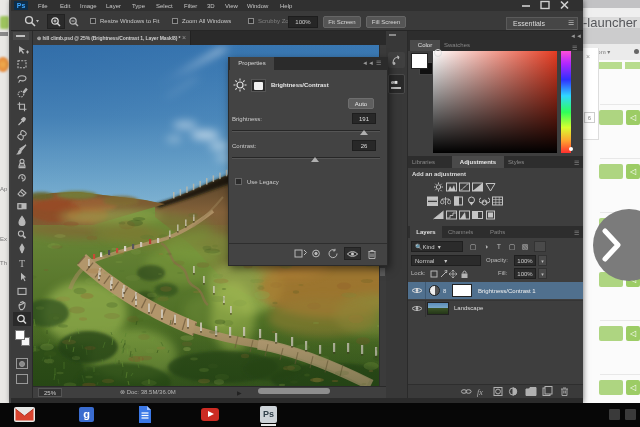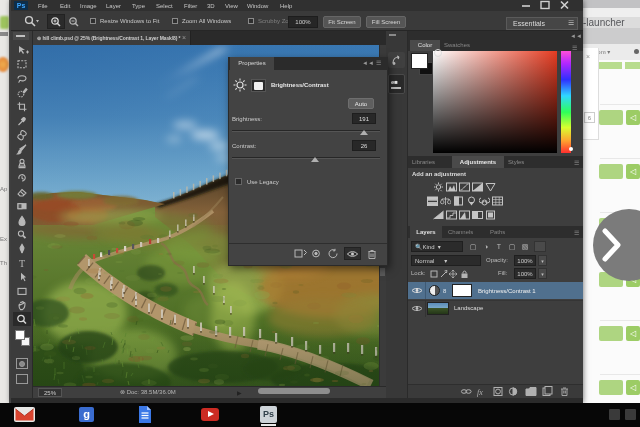--- a/index.html
+++ b/index.html
@@ -11,21 +11,21 @@
 <div style="position:absolute;left:0;top:16px;width:9px;height:13px;background:#9ec45e;border-radius:2px;filter:blur(1px);"></div>
 <div style="position:absolute;left:0;top:32px;width:8px;height:4px;background:#8a8a8a;filter:blur(0.5px);"></div>
 <div style="position:absolute;left:-3px;top:57px;width:12px;height:15px;background:radial-gradient(circle,#f0b050,#e07830);border-radius:50%;filter:blur(1px);"></div>
 <div style="position:absolute;left:0;top:186px;width:11px;height:8px;color:#777;font-size:6px;overflow:hidden;">Ap</div>
 <div style="position:absolute;left:0;top:236px;width:11px;height:8px;color:#777;font-size:6px;overflow:hidden;">Ex</div>
 <div style="position:absolute;left:0;top:260px;width:11px;height:8px;color:#777;font-size:6px;overflow:hidden;">Th</div>
 <div style="position:absolute;left:9px;top:0;width:2px;height:403px;background:#555;"></div>
 <div style="position:absolute;left:583px;top:0;width:57px;height:403px;background:#fbfbfb;overflow:hidden;"></div>
 <div style="position:absolute;left:583px;top:0;width:57px;height:8px;background:#c2c2c4;"></div>
 <div style="position:absolute;left:583px;top:8px;width:57px;height:9px;background:#efefef;"></div>
-<div style="position:absolute;left:583px;top:17px;width:57px;height:11px;background:#dcdcdc;color:#55565a;font-size:10px;line-height:11px;">‑launcher</div>
+<div style="position:absolute;left:583px;top:17px;width:57px;height:11px;background:#dcdcdc;color:#55565a;font-size:13px;line-height:11px;">‑launcher</div>
 <div style="position:absolute;left:583px;top:28px;width:57px;height:16px;background:#cccccd;"></div>
 <div style="position:absolute;left:583px;top:44px;width:57px;height:16px;background:#ebebeb;color:#777;font-size:6px;line-height:16px;padding-left:5px;">st.com ▾</div>
 <div style="position:absolute;left:634px;top:49px;width:5px;height:5px;background:#666;border-radius:50%;"></div>
 <div style="position:absolute;left:598px;top:62px;width:24px;height:7px;background:#b8dc8e;"></div>
 <div style="position:absolute;left:625px;top:62px;width:15px;height:7px;background:#b8dc8e;"></div>
 <div style="position:absolute;left:583px;top:48px;width:16px;height:92px;background:#ffffff;border-right:1px solid #ddd;border-bottom:1px solid #ddd;"></div>
 <div style="position:absolute;left:586px;top:53px;width:8px;height:8px;color:#999;font-size:7px;">×</div>
 <div style="position:absolute;left:584px;top:112px;width:11px;height:11px;border:1px solid #ccc;color:#888;font-size:6px;text-align:center;line-height:11px;">6</div>
 <div style="position:absolute;left:600px;top:104px;width:40px;height:1px;background:#e8e8e8;"></div>
 <div style="position:absolute;left:599px;top:110px;width:24px;height:15px;background:#aed581;border-radius:2px;"></div>

